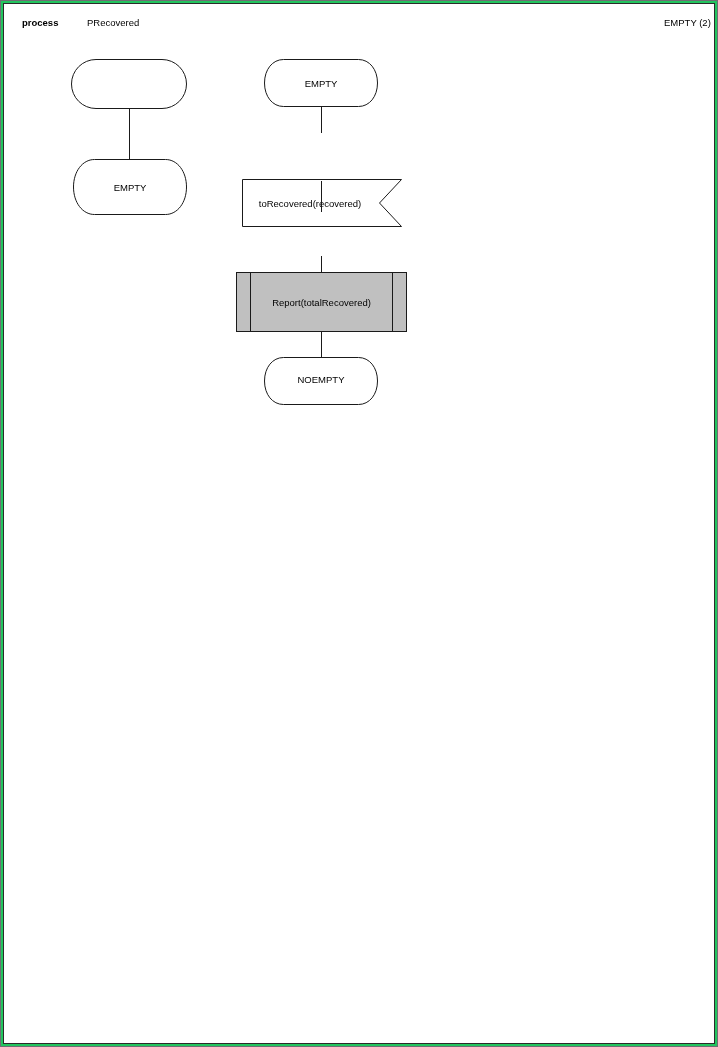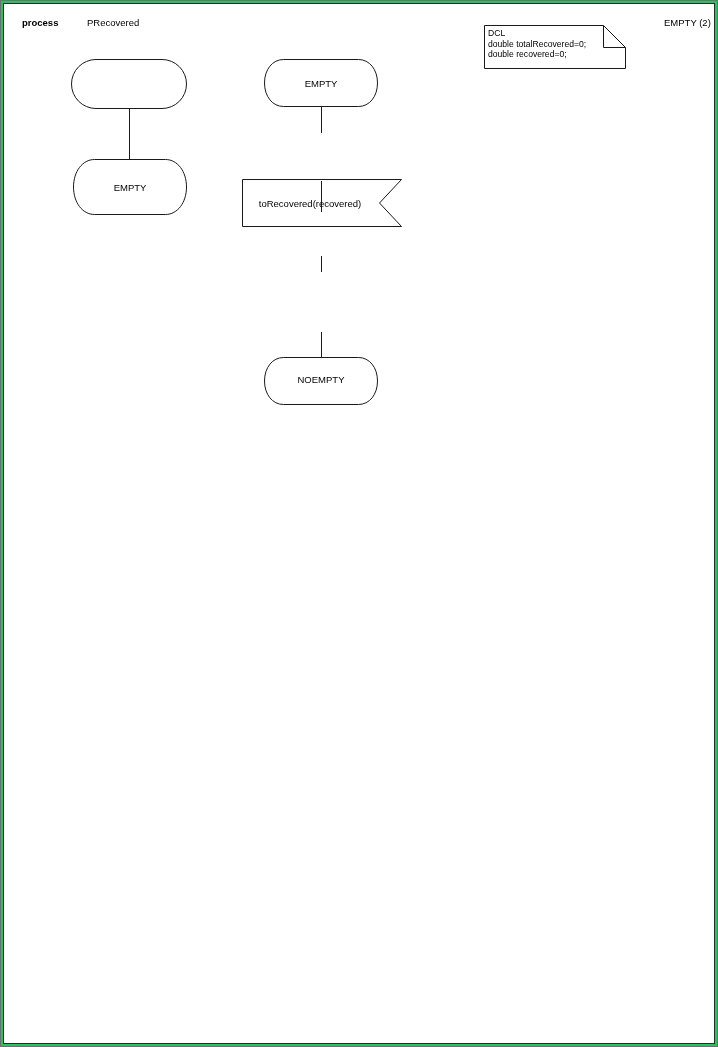--- a/index.html
+++ b/index.html
@@ -99,29 +99,20 @@
 
   <div id="page-frame"></div>
   <div id="page-frame-inner"></div>
 
   <div class="lbl bold" style="left:22px; top:17px;">process</div>
 
   <div class="lbl" style="left:87px; top:17px;">PRecovered</div>
 
   <div class="lbl" style="left:648px; top:17px;margin-left:16px;">EMPTY (2)</div>
 
-  <div id="dcl-note" style="left:484px; top:25px; width:142px; height:44px;">
-    <svg width="142" height="44" viewBox="0 0 142 44">
-      <path d="M0.5,0.5 L119.5,0.5 L141.5,22.5 L141.5,43.5 L0.5,43.5 Z" fill="#ffffff" stroke="#1a1a1a" stroke-width="1"></path>
-      <path d="M119.5,0.5 L119.5,22.5 L141.5,22.5" fill="none" stroke="#1a1a1a" stroke-width="1"></path>
-    </svg>
-    <div class="dcl-text">DCL
-double totalRecovered=0;
-double recovered=0;</div>
-  </div>
 
   <div class="shape" style="left:71px; top:59px; width:116px; height:50px;">
     <svg width="116" height="50" viewBox="0 0 116 50">
       <rect x="0.5" y="0.5" width="115" height="49" rx="24.5" ry="24.5" fill="#ffffff" stroke="#1a1a1a" stroke-width="1"></rect>
     </svg>
     <div class="shape-text"></div>
   </div>
 
   <div class="connector" style="left:129px; top:109px; height:50px;"></div>
 
@@ -156,20 +147,28 @@
       <path d="M0.5,0.5 L159.5,0.5 L137.5,24 L159.5,47.5 L0.5,47.5 Z" fill="#ffffff" stroke="#1a1a1a" stroke-width="1"></path>
     </svg>
     <div class="shape-text" style="padding-right:24px; box-sizing:border-box;">toRecovered(recovered)</div>
   </div>
 
   <div class="connector" style="left:321px; top:181px; height:31px;"></div>
 
 
   <div class="connector" style="left:321px; top:256px; height:16px;"></div>
 
+  <div class="shape" style="left:236px; top:272px; width:171px; height:60px;">
+    <svg width="171" height="60" viewBox="0 0 171 60">
+      <rect x="0.5" y="0.5" width="170" height="59" fill="#c0c0c0" stroke="#1a1a1a" stroke-width="1"></rect>
+      <line x1="14.5" y1="0.5" x2="14.5" y2="59.5" stroke="#1a1a1a" stroke-width="1"></line>
+      <line x1="156.5" y1="0.5" x2="156.5" y2="59.5" stroke="#1a1a1a" stroke-width="1"></line>
+    </svg>
+    <div class="shape-text">Report(totalRecovered)</div>
+  </div>
 
   <div class="connector" style="left:321px; top:332px; height:25px;"></div>
 
   <div class="shape" style="left:264px; top:357px; width:114px; height:45px;">
     <svg width="114" height="48" viewBox="0 0 114 48">
       <path d="M19.5,0.5 L94.5,0.5
                C105.5,0.5 113.5,10.5 113.5,24
                C113.5,37.5 105.5,47.5 94.5,47.5
                L19.5,47.5
                C8.5,47.5 0.5,37.5 0.5,24

